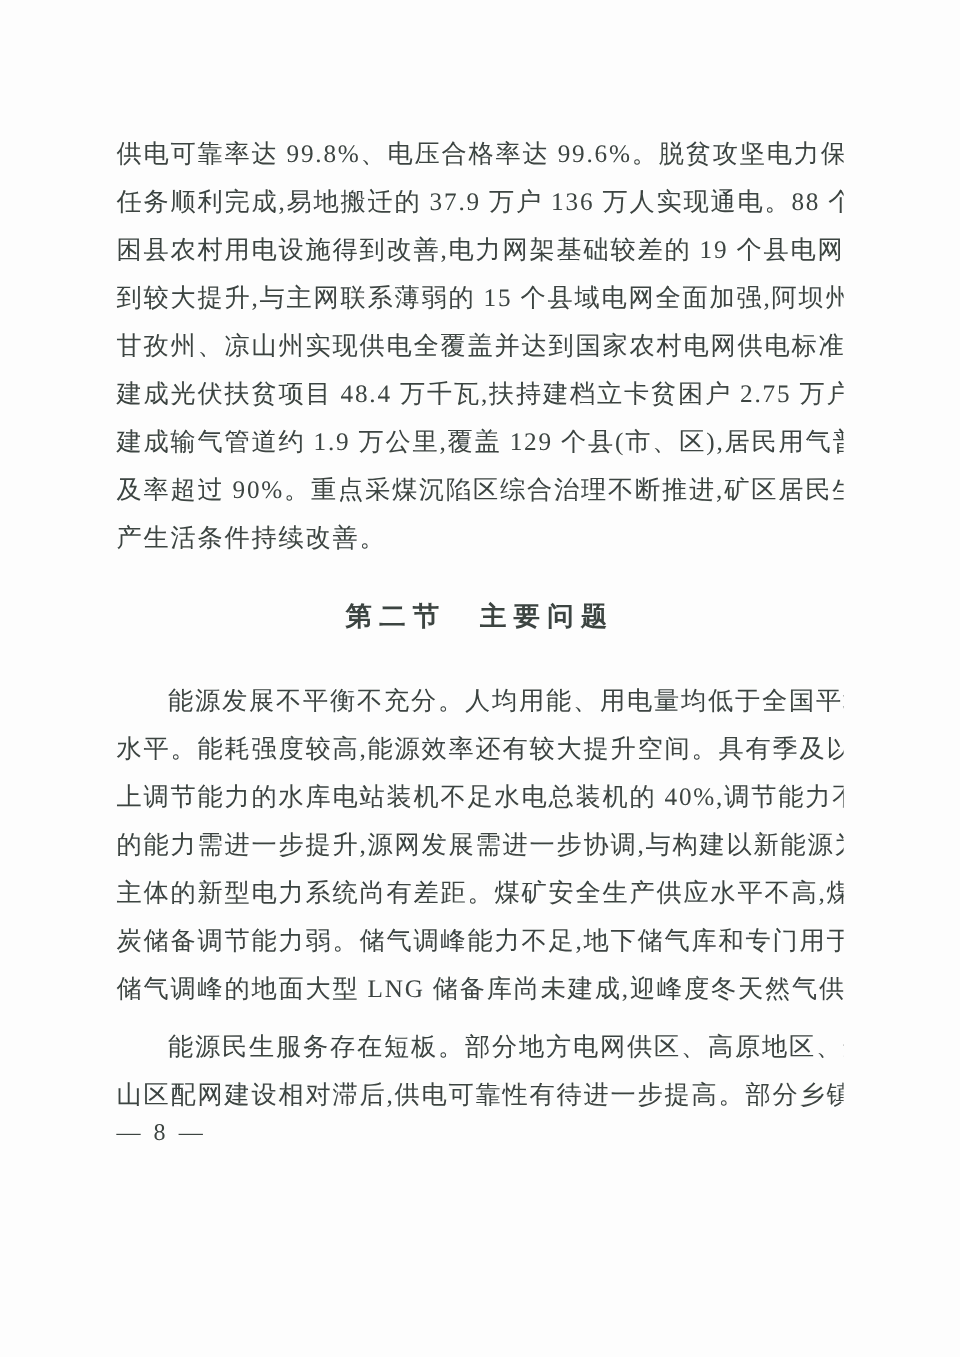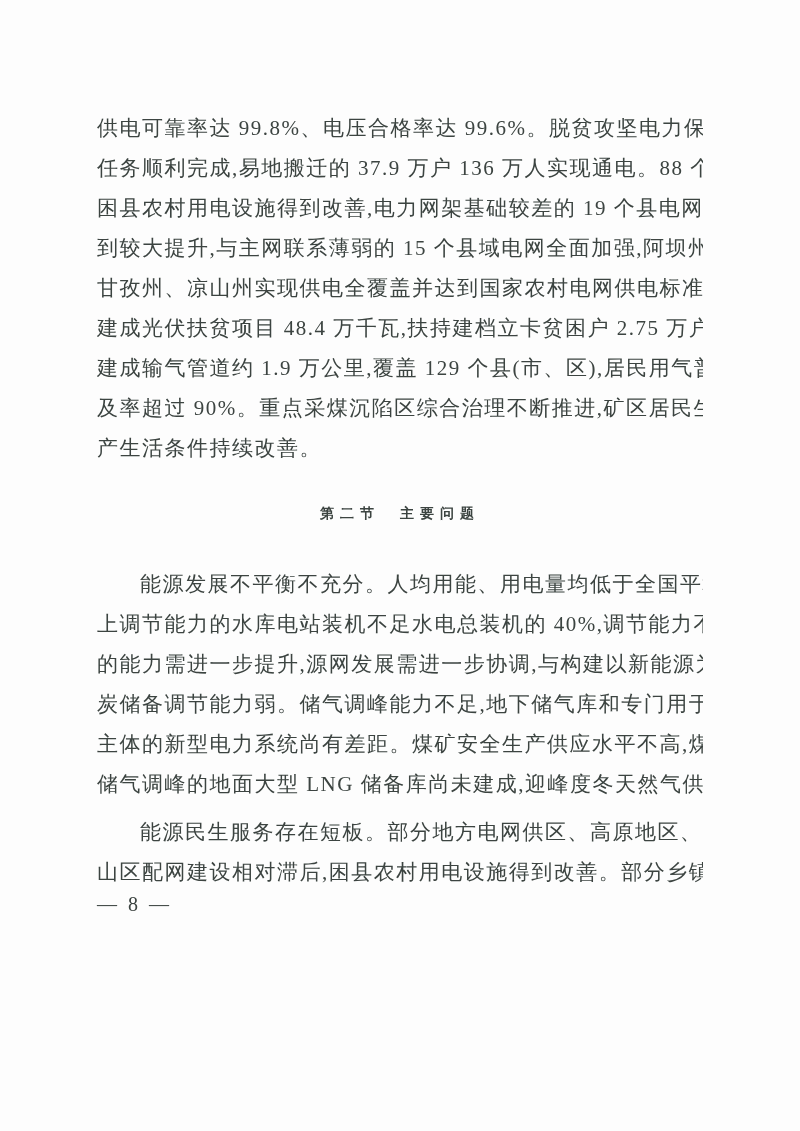--- a/index.html
+++ b/index.html
@@ -34,21 +34,21 @@
     overflow: hidden;
   }
   .line.end {
     text-align: center;
     text-align-last: left;
   }
   .line.indent {
     padding-left: 43px;
   }
   .heading {
-    font-size: 14px;
+    font-size: 22px;
     line-height: 40px;
     height: 40px;
     margin: 26px 0 30px 0;
     text-align: center;
     text-align-last: center;
     letter-spacing: 6px;
     font-weight: 600;
   }
   .para { margin: 0; }
   .para-3 { margin-top: 8px; }
@@ -76,28 +76,29 @@
       <div class="line">建成光伏扶贫项目 48.4 万千瓦,扶持建档立卡贫困户 2.75 万户。</div>
       <div class="line">建成输气管道约 1.9 万公里,覆盖 129 个县(市、区),居民用气普</div>
       <div class="line">及率超过 90%。重点采煤沉陷区综合治理不断推进,矿区居民生</div>
       <div class="line end">产生活条件持续改善。</div>
     </div>
 
     <div class="heading">第二节　主要问题</div>
 
     <div class="para">
       <div class="line indent">能源发展不平衡不充分。人均用能、用电量均低于全国平均</div>
+      <div class="line">水平。能耗强度较高,能源效率还有较大提升空间。具有季及以</div>
       <div class="line">上调节能力的水库电站装机不足水电总装机的 40%,调节能力不</div>
       <div class="line">的能力需进一步提升,源网发展需进一步协调,与构建以新能源为</div>
+      <div class="line">主体的新型电力系统尚有差距。煤矿安全生产供应水平不高,煤</div>
       <div class="line">炭储备调节能力弱。储气调峰能力不足,地下储气库和专门用于</div>
-      <div class="line">主体的新型电力系统尚有差距。煤矿安全生产供应水平不高,煤</div>
       <div class="line">储气调峰的地面大型 LNG 储备库尚未建成,迎峰度冬天然气供应</div>
     </div>
 
     <div class="para para-3">
       <div class="line indent">能源民生服务存在短板。部分地方电网供区、高原地区、边远</div>
-      <div class="line">山区配网建设相对滞后,困县农村用电设施得到改善。部分乡镇</div>
+      <div class="line">山区配网建设相对滞后,供电可靠性有待进一步提高。部分乡镇</div>
     </div>
 
     <div class="footer">— 8 —</div>
 
   </div>
 </div>
 
 </body></html>

